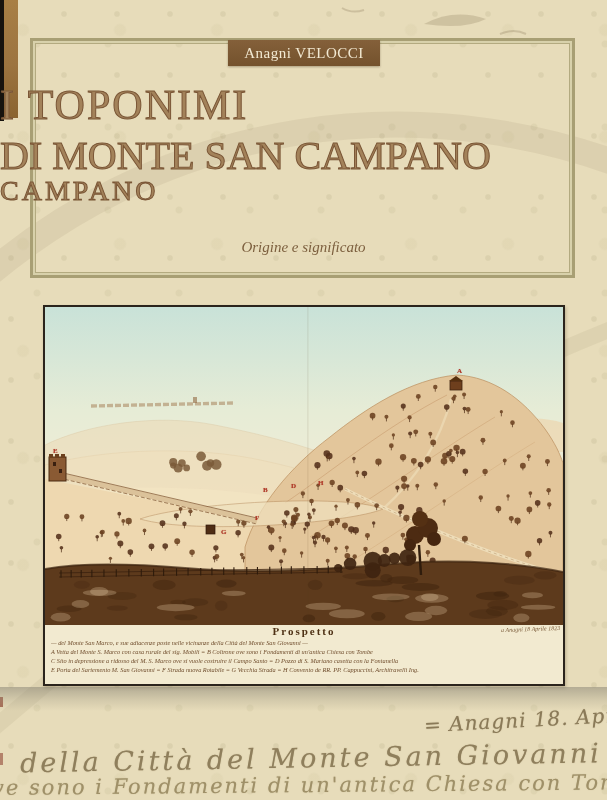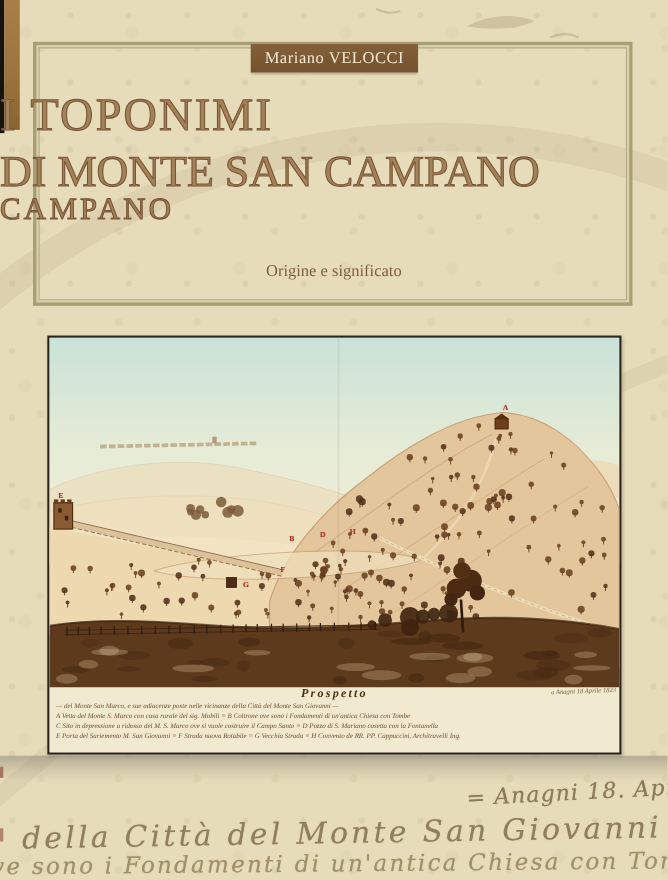--- a/index.html
+++ b/index.html
@@ -38,40 +38,40 @@
     position:absolute;left:0;width:607px;text-align:left;margin:0;
     font-weight:400;line-height:1;white-space:nowrap;
     color:#a3825a;-webkit-text-stroke:1px #7a5636;
     text-shadow:0 0 1px rgba(250,240,215,.5);
   }
   .t1{top:84px;font-size:42px;letter-spacing:2px;}
   .t2{top:136px;font-size:40px;letter-spacing:0px;}
   .t3{top:177px;font-size:28px;letter-spacing:3px;}
   .subtitle{
     position:absolute;left:0;top:239px;width:607px;text-align:center;
-    font-size:15px;color:#7c5f3e;
+    font-style:italic;font-size:15px;color:#7c5f3e;
   }
   .painting{
     position:absolute;left:43px;top:305px;width:518px;height:377px;
     border:2px solid #2b241c;background:#f4ecd6;margin:0;
     box-shadow:1px 2px 3px rgba(60,45,20,.25);
   }
   .painting svg{display:block;}
   .markers{position:absolute;left:0;top:0;width:518px;height:318px;pointer-events:none;}
   .marker{
     position:absolute;font-size:7px;font-weight:700;color:#b23222;
     font-family:"Liberation Serif", serif;text-shadow:0 0 1px rgba(120,30,20,.4);
   }
   .caption{
     position:absolute;left:0;top:318px;width:518px;height:59px;
     color:#6f4c2c;overflow:hidden;
   }
   .caption-title{
     position:absolute;left:0;top:0;width:518px;text-align:center;
-    font-size:11px;font-weight:700;font-style:italic;letter-spacing:2px;color:#4e3115;
+    font-size:11px;font-weight:700;letter-spacing:2px;color:#4e3115;
   }
   .caption-date{
     position:absolute;right:3px;top:1px;font-size:6px;font-style:italic;color:#7a5a38;
     transform:rotate(-2deg);
   }
   .caption-lines{position:absolute;left:6px;top:13px;right:3px;}
   .cap-line{
     font-size:6.3px;line-height:9px;font-style:italic;white-space:nowrap;
     color:#6f4c2c;
   }
@@ -100,21 +100,21 @@
   </svg>
 
   <div class="spine-black"></div>
   <div class="spine-brown"></div>
   <div class="edge-mark" style="top:697px;height:10px;opacity:.7;"></div>
   <div class="edge-mark" style="top:753px;height:12px;opacity:.55;"></div>
 
   <div class="title-frame"></div>
 
   <div class="author-plate">
-    <span>Mariano VELOCCI</span>
+    <span>Anagni VELOCCI</span>
   </div>
 
   <h1 class="title t1">I TOPONIMI</h1>
   <h1 class="title t2">DI MONTE SAN CAMPANO</h1>
   <h1 class="title t3">CAMPANO</h1>
   <div class="subtitle">Origine e significato</div>
 
   <figure class="painting">
     <svg width="518" height="377" viewBox="0 0 518 377">
       <defs>

